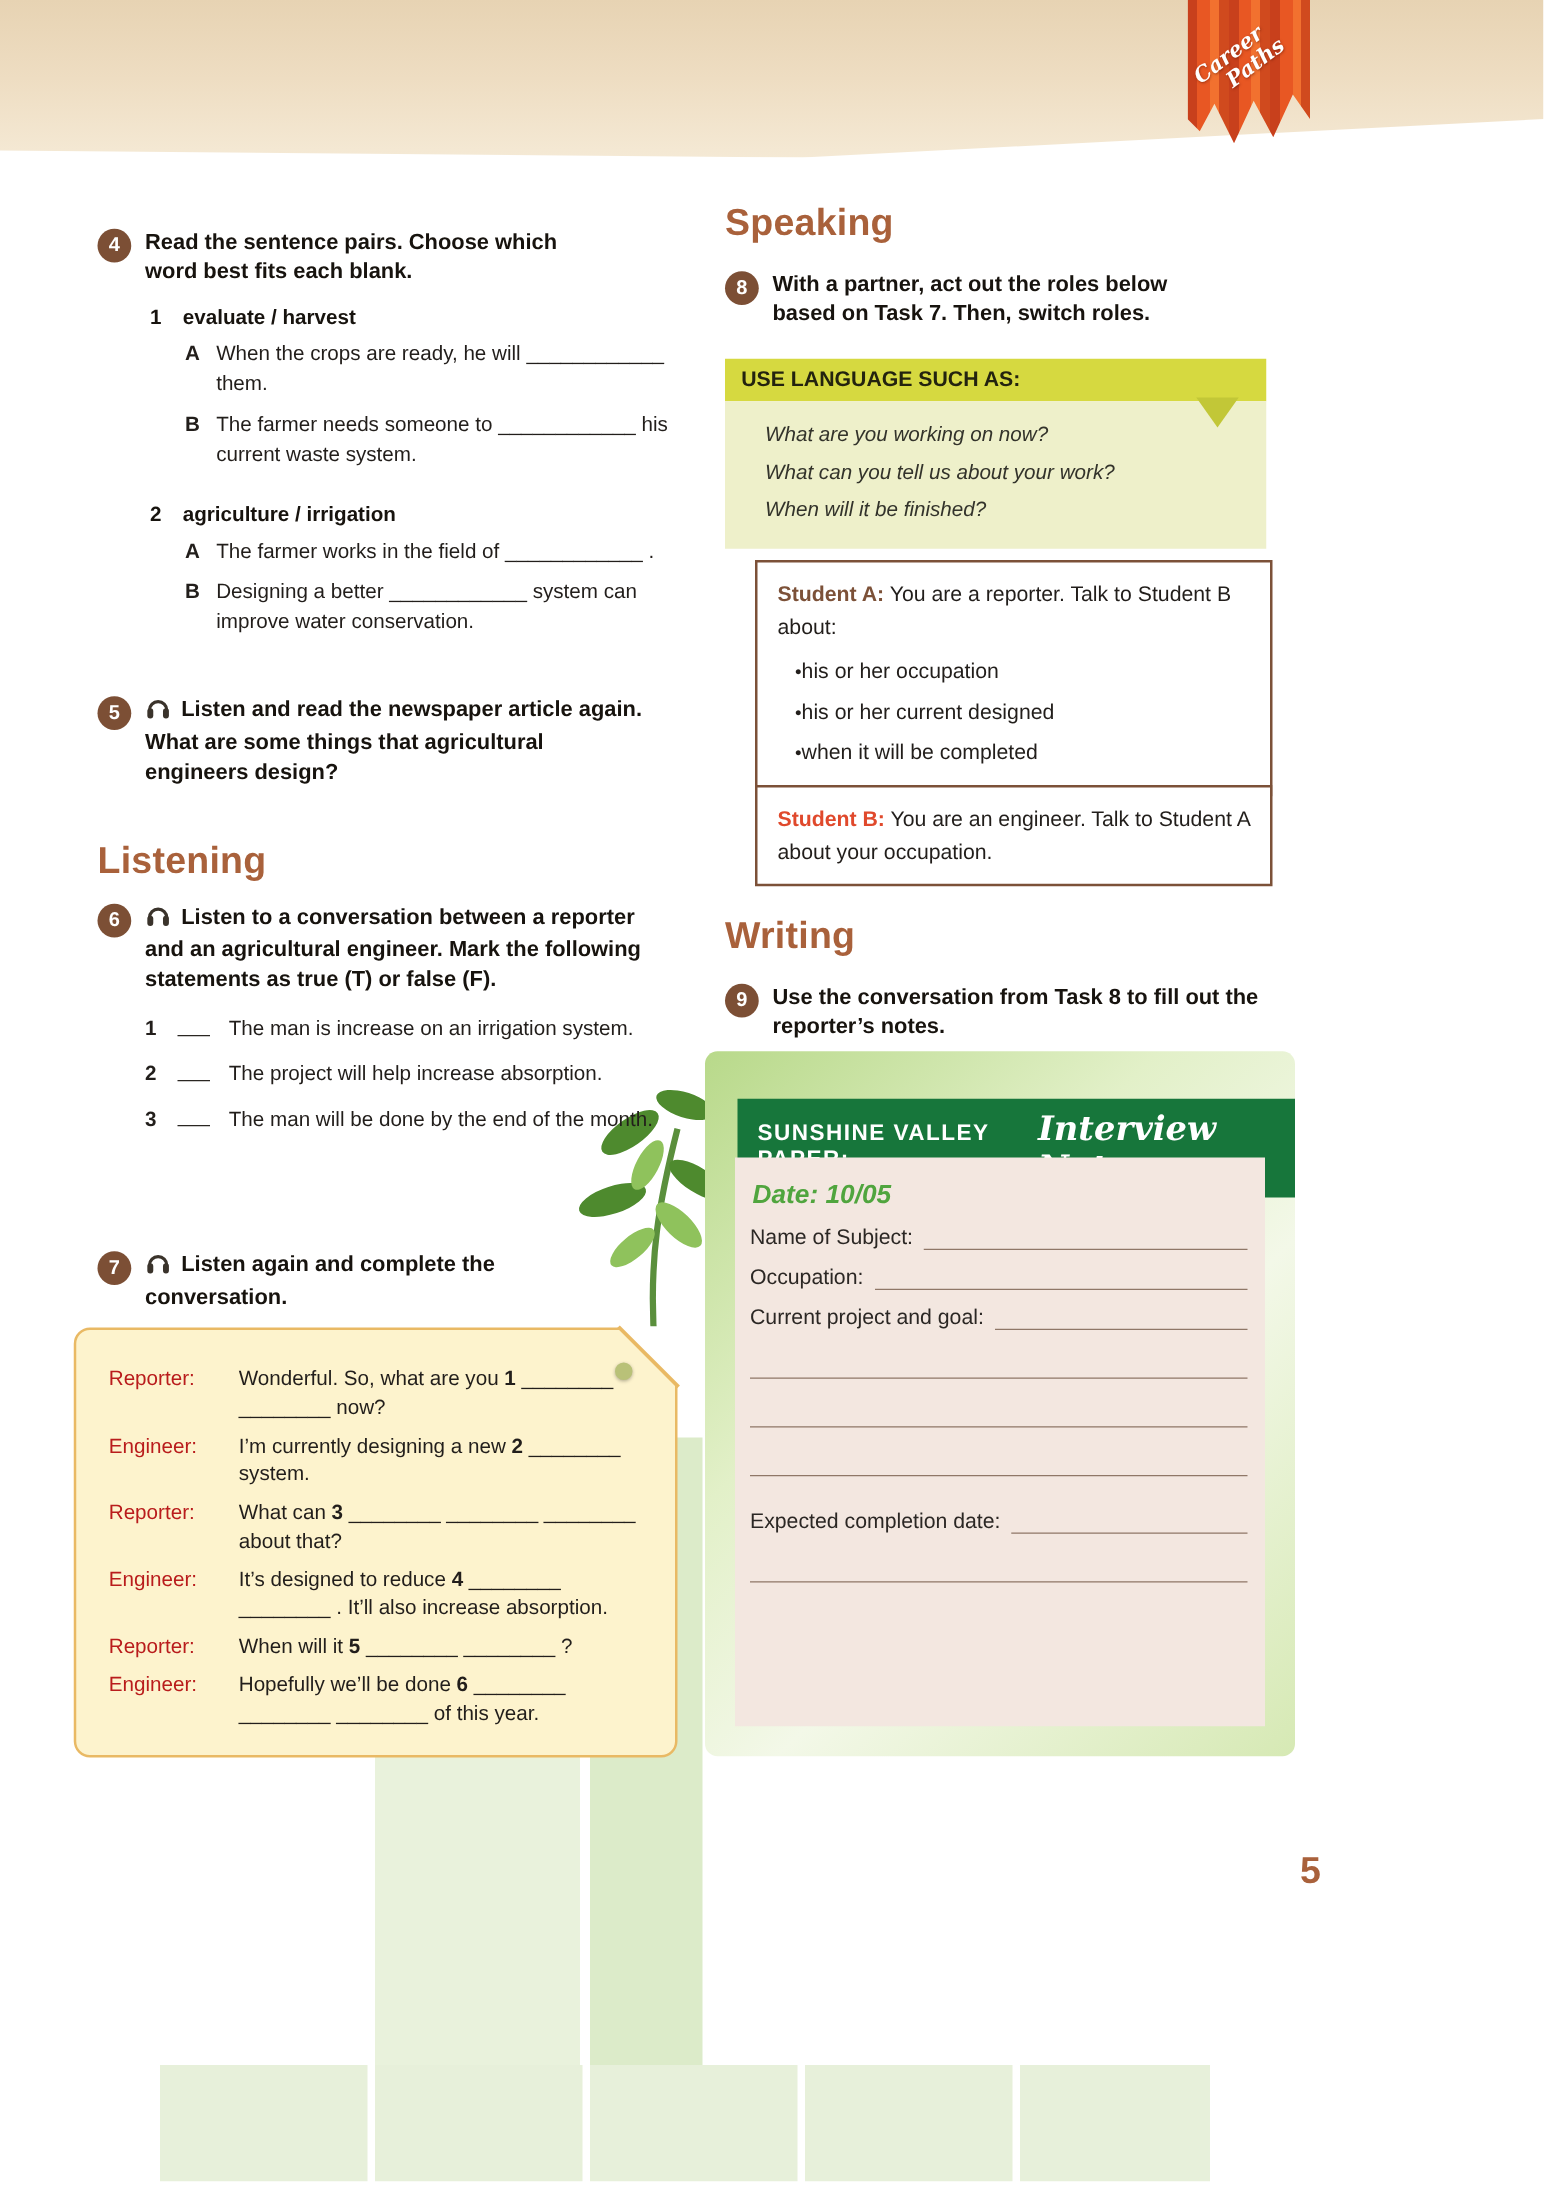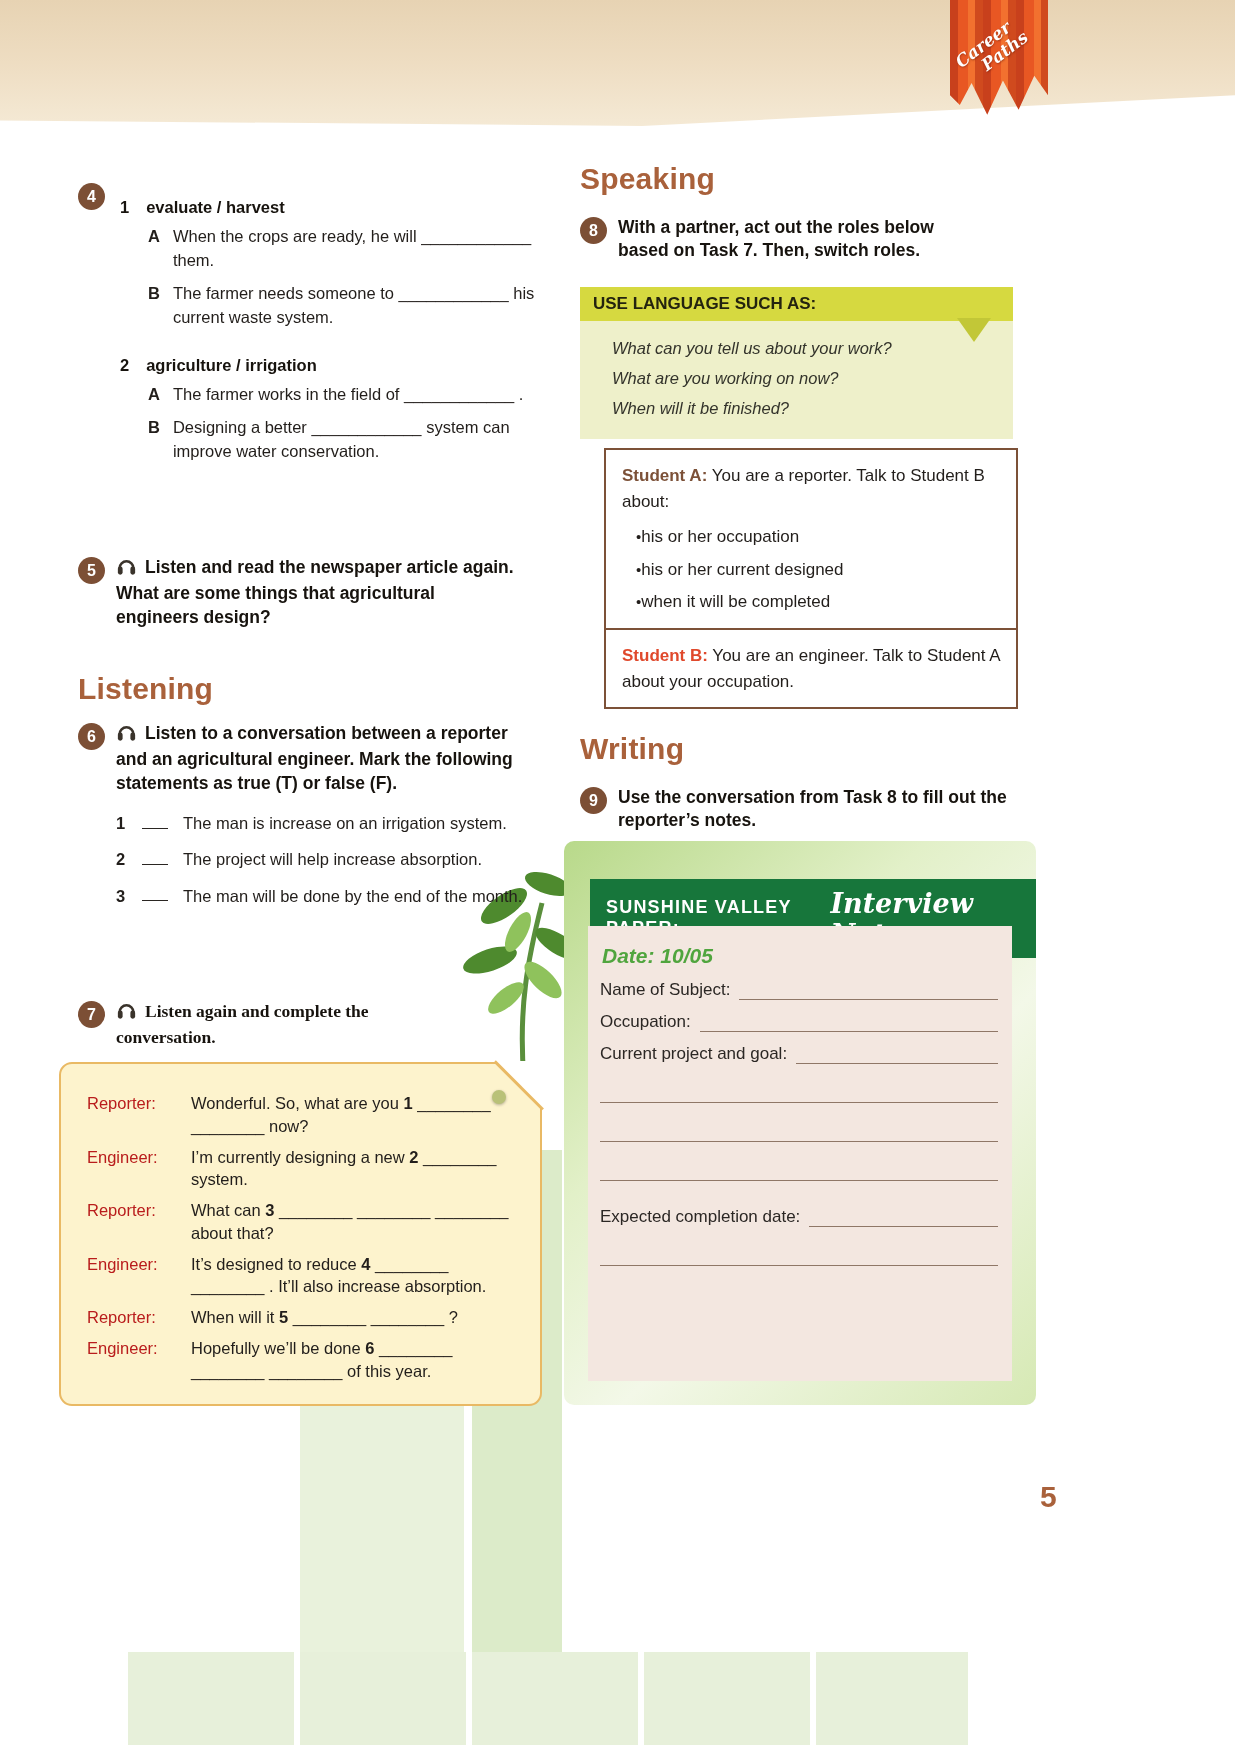--- a/index.html
+++ b/index.html
@@ -129,20 +129,21 @@
         <ellipse cx="72" cy="84" rx="22" ry="9" transform="rotate(-62 72 84)"></ellipse>
         <ellipse cx="97" cy="132" rx="24" ry="10" transform="rotate(44 97 132)"></ellipse>
         <ellipse cx="60" cy="150" rx="22" ry="9" transform="rotate(-40 60 150)"></ellipse>
       </g>
     </svg>
   </div>
 
   <section class="task" style="top:182px;left:78px;width:452px;">
     <div class="tasknum">4</div>
     <div>
+      <p class="instr" style="width:352px;">Read the sentence pairs. Choose which word best fits each blank.</p>
       <div class="pairs">
         <div class="pair-head">
           <span>1</span>
           <span>evaluate / harvest</span>
         </div>
         <div class="sub">
           <span class="sl">A</span>
           <span class="st">When the crops are ready, he will ____________ them.</span>
         </div>
         <div class="sub">
@@ -199,21 +200,21 @@
           <span class="sn">3</span>
           <span class="sblank"></span>
           <span class="stx">The man will be done by the end of the month.</span>
         </div>
       </div>
     </div>
   </section>
 
   <section class="task" style="top:1000px;left:78px;width:452px;">
     <div class="tasknum">7</div>
-    <p class="instr" style="width:330px;font-family:Liberation Serif, serif;"><span class="hp"><svg width="21" height="19" viewBox="0 0 24 22">
+    <p class="instr" style="width:330px;"><span class="hp"><svg width="21" height="19" viewBox="0 0 24 22">
             <path d="M4 13a8 8 0 0 1 16 0" fill="none" stroke="#3a332b" stroke-width="3"></path>
             <rect x="2" y="11" width="5.5" height="9.5" rx="2.7" fill="#3a332b"></rect>
             <rect x="16.5" y="11" width="5.5" height="9.5" rx="2.7" fill="#3a332b"></rect>
           </svg></span><span>Listen again and complete the conversation.</span></p>
   </section>
 
   <div class="convbox">
     <div class="cut"></div>
     <div class="cutline"></div>
     <div class="grommet"></div>
@@ -248,22 +249,22 @@
 
   <section class="task" style="top:216px;left:580px;width:440px;">
     <div class="tasknum">8</div>
     <p class="instr" style="width:368px;">With a partner, act out the roles below based on Task 7. Then, switch roles.</p>
   </section>
 
   <div class="ulbox">
     <div class="ulhead">USE LANGUAGE SUCH AS:</div>
     <div class="ulnotch"></div>
     <div class="ulbody">
+      <p class="phrase">What are you working on now?</p>
       <p class="phrase">What can you tell us about your work?</p>
-      <p class="phrase">What are you working on now?</p>
       <p class="phrase">When will it be finished?</p>
     </div>
   </div>
 
   <div class="stubox" style="top:448px;">
     <p><span class="lblA">Student A:</span> <span>You are a reporter. Talk to Student B about:</span></p>
     <div class="bullets">
       <div class="bullet-row">
           <span class="bdot"></span>
           <span>his or her occupation</span>

